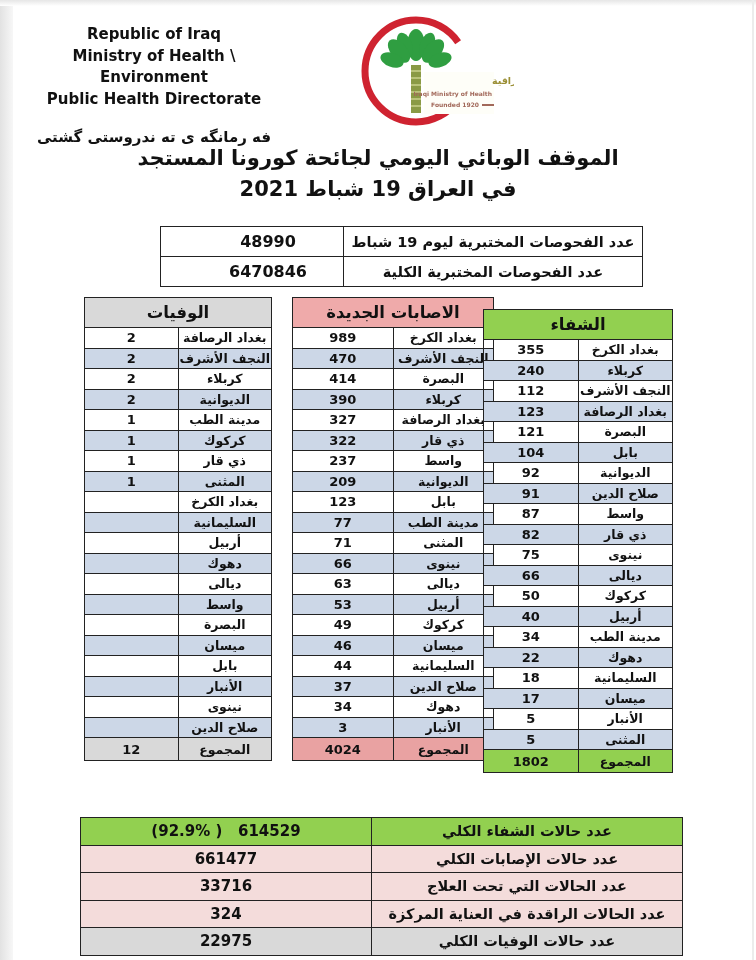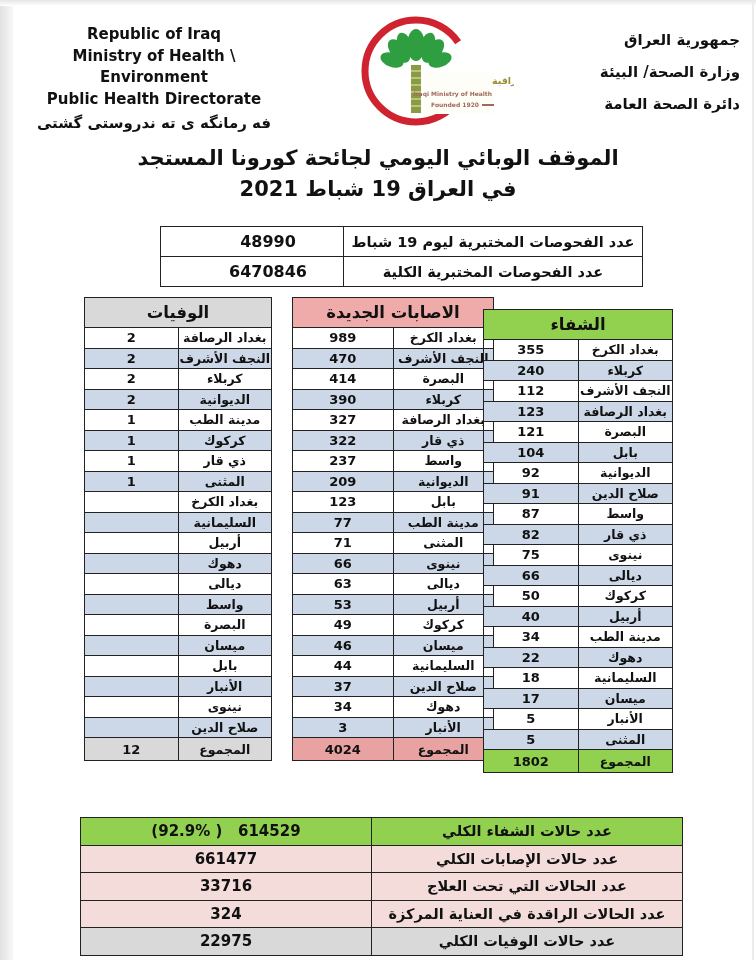--- a/index.html
+++ b/index.html
@@ -14,21 +14,21 @@
   .scan-edge-top   { position:absolute; left:0; top:0; width:100%; height:6px;
                      background:linear-gradient(to bottom,#e6e6e6,#ffffff); }
   .scan-edge-right { position:absolute; right:2px; top:0; width:2px; height:100%;
                      background:#ececec; }
 
   
   .hdr-left {
     position:absolute; left:26px; top:24px; width:256px;
     text-align:center; font-weight:bold; font-size:15px; line-height:21.5px;
   }
-  .hdr-left .ku { font-size:15px; direction:rtl; margin-top:3px; }
+  .hdr-left .ku { font-size:15px; direction:rtl; margin-top:17px; }
   .hdr-right {
     position:absolute; left:540px; top:24px; width:200px;
     text-align:right; font-weight:bold; font-size:15px; line-height:32px;
     direction:rtl;
   }
   .logo { position:absolute; left:336px; top:8px; width:178px; height:128px; }
 
   
   .title-block { position:absolute; left:0; top:143px; width:100%; text-align:center;
                  direction:rtl; font-weight:bold; }
@@ -111,25 +111,20 @@
         <path d="M75 63 h10 M75 70 h10 M75 77 h10 M75 84 h10 M75 91 h10 M75 98 h10"></path>
       </g>
       <rect x="88" y="64" width="70" height="42" fill="#fefef8"></rect>
       <text x="156" y="76" font-size="9.5" font-weight="bold" fill="#9b8f35" text-anchor="end" direction="rtl">وزارة الصحة العراقية</text>
       <text x="156" y="88" font-size="6" font-weight="bold" fill="#a2695a" text-anchor="end">Iraqi Ministry of Health</text>
       <text x="143" y="99" font-size="6" font-weight="bold" fill="#a2695a" text-anchor="end">Founded 1920</text>
       <path d="M146 97 h12" stroke="#a2695a" stroke-width="2"></path>
     </svg>
   </div>
 
-  <div class="hdr-right">
-    <div>جمهورية العراق</div>
-    <div>وزارة الصحة/ البيئة</div>
-    <div>دائرة الصحة العامة</div>
-  </div>
 
   <div class="title-block">
     <div class="title-line1">الموقف الوبائي اليومي لجائحة كورونا المستجد</div>
     <div class="title-line2">في العراق  19  شباط 2021</div>
   </div>
 
   <table class="tests-table">
     <tbody>
 
         <tr>

